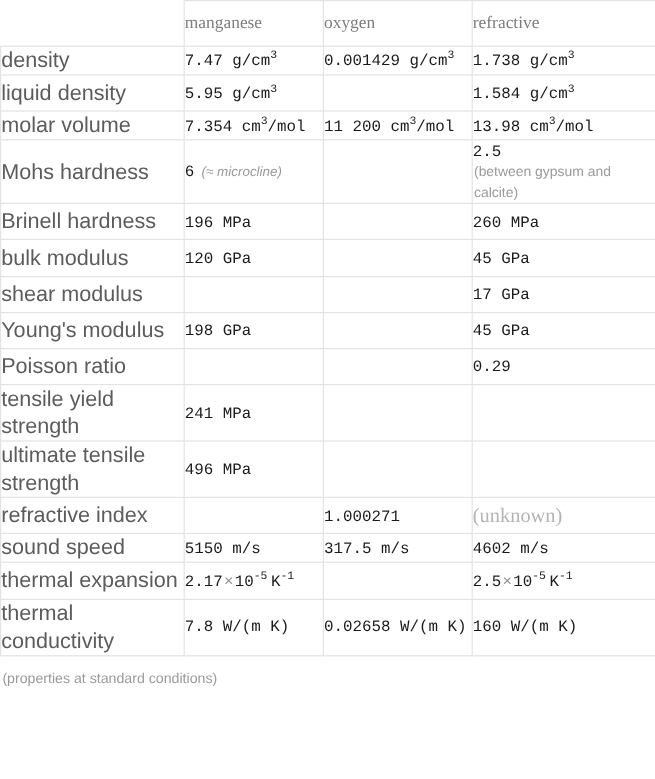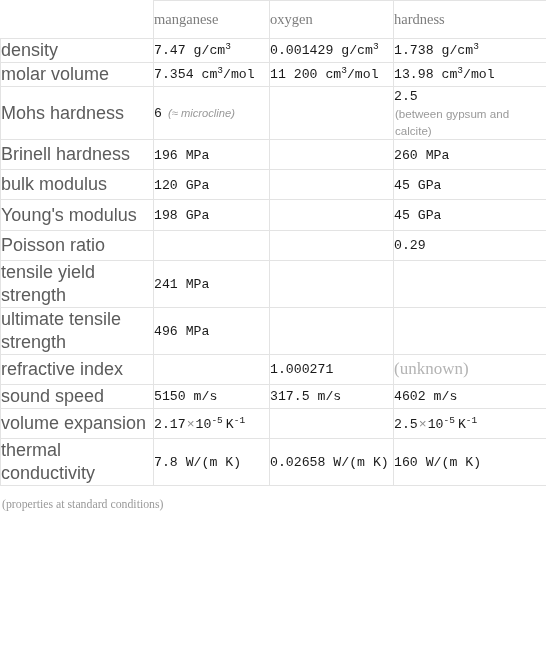--- a/index.html
+++ b/index.html
@@ -103,52 +103,58 @@
     margin-top: 1px;
     padding-left: 1px;
   }
   .unknown {
     color: #b4b4b4;
     font-family: "Liberation Serif", "DejaVu Serif", serif;
     font-size: 17px;
   }
   .footer {
     color: #9a9a9a;
-    font-family: Liberation Serif, serif;
+    font-family: Liberation Sans, sans-serif;
     font-size: 11.8px;
     padding: 11px 12px 0 2px;
   }
 </style>
 </head>
 <body>
 
 <div class="wrap">
   <table class="props">
     <colgroup>
       <col class="c-label">
       <col class="c-1">
       <col class="c-2">
       <col class="c-3">
     </colgroup>
     <thead>
       <tr>
         <th class="corner"></th>
         <th>manganese</th>
         <th>oxygen</th>
-        <th class="last">hardness</th>
+        <th class="last">refractive</th>
       </tr>
     </thead>
     <tbody id="tbody">
         <tr>
           <td class="label">density</td>
           <td class="val"><span class="num">7.47 g/cm<sup>3</sup></span></td>
           <td class="val"><span class="num">0.001429 g/cm<sup>3</sup></span></td>
           <td class="val last"><span class="num">1.738 g/cm<sup>3</sup></span></td>
         </tr>
         <tr>
+          <td class="label">liquid density</td>
+          <td class="val"><span class="num">5.95 g/cm<sup>3</sup></span></td>
+          <td class="val empty">&nbsp;</td>
+          <td class="val last"><span class="num">1.584 g/cm<sup>3</sup></span></td>
+        </tr>
+        <tr>
           <td class="label">molar volume</td>
           <td class="val"><span class="num">7.354 cm<sup>3</sup>/mol</span></td>
           <td class="val"><span class="num">11 200 cm<sup>3</sup>/mol</span></td>
           <td class="val last"><span class="num">13.98 cm<sup>3</sup>/mol</span></td>
         </tr>
         <tr>
           <td class="label">Mohs hardness</td>
           <td class="val"><span class="num">6</span><span class="note-inline">(≈ microcline)</span></td>
           <td class="val empty">&nbsp;</td>
           <td class="val last"><span class="num">2.5</span><span class="note-block">(between gypsum and calcite)</span></td>
@@ -159,20 +165,26 @@
           <td class="val empty">&nbsp;</td>
           <td class="val last"><span class="num">260 MPa</span></td>
         </tr>
         <tr>
           <td class="label">bulk modulus</td>
           <td class="val"><span class="num">120 GPa</span></td>
           <td class="val empty">&nbsp;</td>
           <td class="val last"><span class="num">45 GPa</span></td>
         </tr>
         <tr>
+          <td class="label">shear modulus</td>
+          <td class="val empty">&nbsp;</td>
+          <td class="val empty">&nbsp;</td>
+          <td class="val last"><span class="num">17 GPa</span></td>
+        </tr>
+        <tr>
           <td class="label">Young's modulus</td>
           <td class="val"><span class="num">198 GPa</span></td>
           <td class="val empty">&nbsp;</td>
           <td class="val last"><span class="num">45 GPa</span></td>
         </tr>
         <tr>
           <td class="label">Poisson ratio</td>
           <td class="val empty">&nbsp;</td>
           <td class="val empty">&nbsp;</td>
           <td class="val last"><span class="num">0.29</span></td>
@@ -195,21 +207,21 @@
           <td class="val"><span class="num">1.000271</span></td>
           <td class="val last"><span class="unknown">(unknown)</span></td>
         </tr>
         <tr>
           <td class="label">sound speed</td>
           <td class="val"><span class="num">5150 m/s</span></td>
           <td class="val"><span class="num">317.5 m/s</span></td>
           <td class="val last"><span class="num">4602 m/s</span></td>
         </tr>
         <tr>
-          <td class="label">volume expansion</td>
+          <td class="label">thermal expansion</td>
           <td class="val"><span class="num">2.17<span class="times">×</span>10<sup>-5</sup><span class="unit-sp"></span>K<sup>-1</sup></span></td>
           <td class="val empty">&nbsp;</td>
           <td class="val last"><span class="num">2.5<span class="times">×</span>10<sup>-5</sup><span class="unit-sp"></span>K<sup>-1</sup></span></td>
         </tr>
         <tr>
           <td class="label">thermal conductivity</td>
           <td class="val"><span class="num">7.8 W/(m K)</span></td>
           <td class="val"><span class="num">0.02658 W/(m K)</span></td>
           <td class="val last"><span class="num">160 W/(m K)</span></td>
         </tr>

